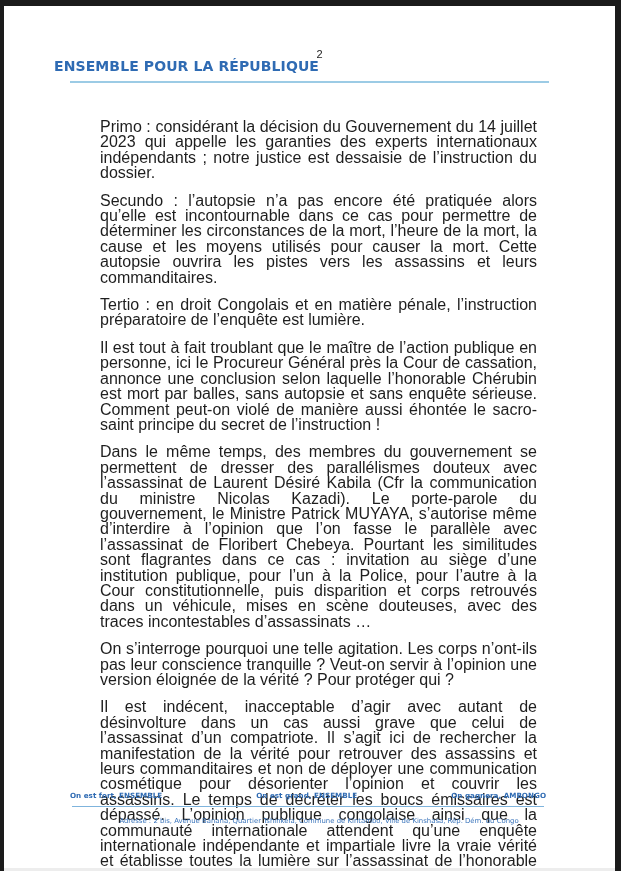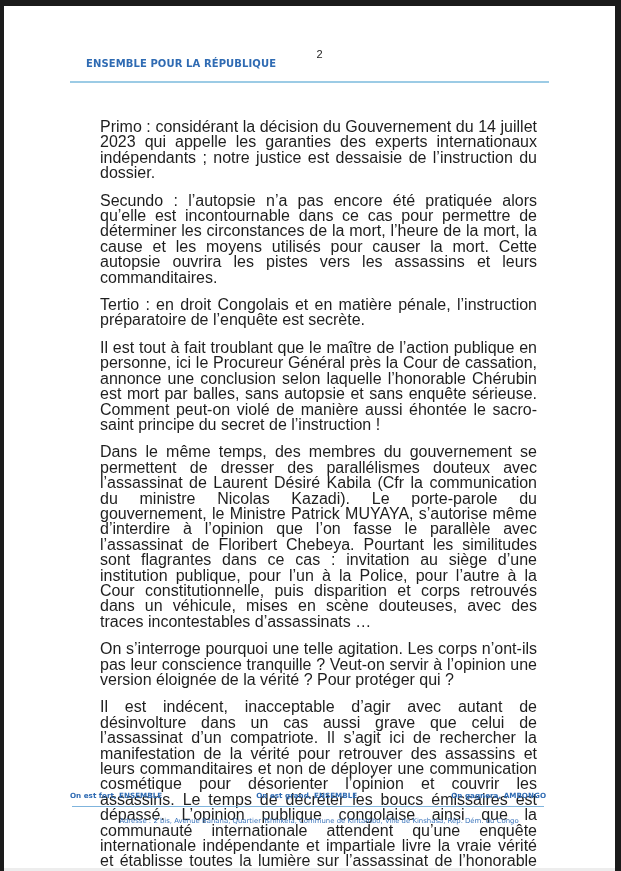--- a/index.html
+++ b/index.html
@@ -12,22 +12,22 @@
   .page {
     position: absolute; left: 4px; top: 6px; width: 611px; height: 862px;
     background: #ffffff;
   }
   .page-number {
     position: absolute; left: 0; right: 0; top: 42px; text-align: center;
     font-family: "Liberation Sans", sans-serif; font-size: 11px; color: #222;
     padding-left: 20px;
   }
   .header-title {
-    position: absolute; left: 82px; top: 52px;
-    font-family: "DejaVu Sans", sans-serif; font-size: 10px; font-weight: bold;
+    position: absolute; left: 50px; top: 52px;
+    font-family: "DejaVu Sans", sans-serif; font-size: 14px; font-weight: bold;
     color: #2f6bb3; letter-spacing: 0.1px;
   }
   .header-rule {
     position: absolute; left: 66px; top: 75px; width: 479px; height: 2px;
     background: #9ccbe5;
   }
   .body-text {
     position: absolute; left: 96px; top: 113px; width: 437px;
     font-family: "Liberation Sans", sans-serif; font-size: 16px; line-height: 15.4px;
     color: #1e1e1e; text-align: justify;
@@ -55,21 +55,21 @@
 <body>
 
 <div class="page">
   <div class="page-number">2</div>
   <div class="header-title">ENSEMBLE POUR LA RÉPUBLIQUE</div>
   <div class="header-rule"></div>
 
   <div class="body-text">
     <p>Primo : considérant la décision du Gouvernement du 14 juillet 2023 qui appelle les garanties des experts internationaux  indépendants ; notre justice est dessaisie de l’instruction du dossier.</p>
     <p>Secundo : l’autopsie n’a pas encore été pratiquée alors qu’elle est incontournable dans ce cas pour permettre de déterminer les circonstances de la mort, l’heure de la mort, la cause et les moyens utilisés pour causer la mort. Cette autopsie ouvrira les pistes vers les assassins et leurs commanditaires.</p>
-    <p>Tertio : en droit Congolais et en matière pénale, l’instruction préparatoire de l’enquête est secrète.</p>
+    <p>Tertio : en droit Congolais et en matière pénale, l’instruction préparatoire de l’enquête est lumière.</p>
     <p>Il est tout à fait troublant que le maître de l’action publique en personne, ici le Procureur Général près la Cour de cassation, annonce une conclusion selon laquelle l’honorable Chérubin est mort par balles, sans autopsie et sans enquête sérieuse. Comment peut-on violé de manière aussi éhontée le sacro-saint principe du secret de l’instruction !</p>
     <p>Dans le même temps, des membres du gouvernement se permettent de dresser des parallélismes douteux avec l’assassinat de Laurent Désiré Kabila (Cfr la communication du ministre Nicolas Kazadi). Le porte-parole du gouvernement, le Ministre Patrick MUYAYA, s’autorise même d’interdire à l’opinion que l’on fasse  le parallèle avec l’assassinat de Floribert Chebeya. Pourtant les similitudes sont flagrantes dans ce cas : invitation au siège d’une institution publique, pour l’un à la Police, pour l’autre à la Cour constitutionnelle, puis disparition et corps retrouvés dans un véhicule, mises en scène douteuses,  avec des traces incontestables d’assassinats …</p>
     <p>On s’interroge pourquoi une telle agitation. Les corps n’ont-ils pas  leur conscience tranquille ? Veut-on servir à l’opinion une version éloignée de la vérité ? Pour protéger qui ?</p>
     <p>Il est indécent, inacceptable d’agir avec autant de désinvolture dans un cas aussi grave que celui de l’assassinat d’un compatriote. Il s’agit ici  de rechercher  la manifestation de la vérité pour retrouver des assassins et leurs commanditaires et non de déployer une communication cosmétique pour désorienter l’opinion et couvrir les assassins. Le temps de décréter les boucs émissaires  est dépassé. L’opinion publique congolaise ainsi que la communauté internationale attendent qu’une enquête internationale indépendante et impartiale livre la vraie vérité et établisse toutes la lumière sur l’assassinat de l’honorable Cherubin OKENDE.</p>
     <p>Comme l’a dit le Cardinal Fridolin AMBONGO dans son homélie d’hier :</p>
   </div>
 
   <div class="footer-mottos">
     <span>On est fort, ENSEMBLE</span>
     <span>On est grand, ENSEMBLE</span>

